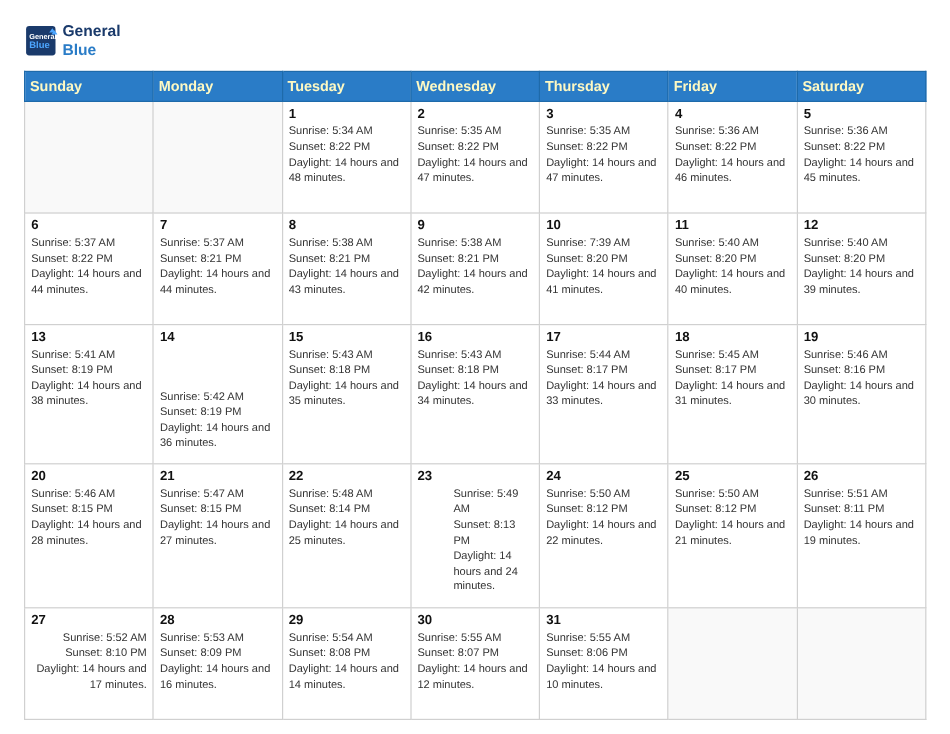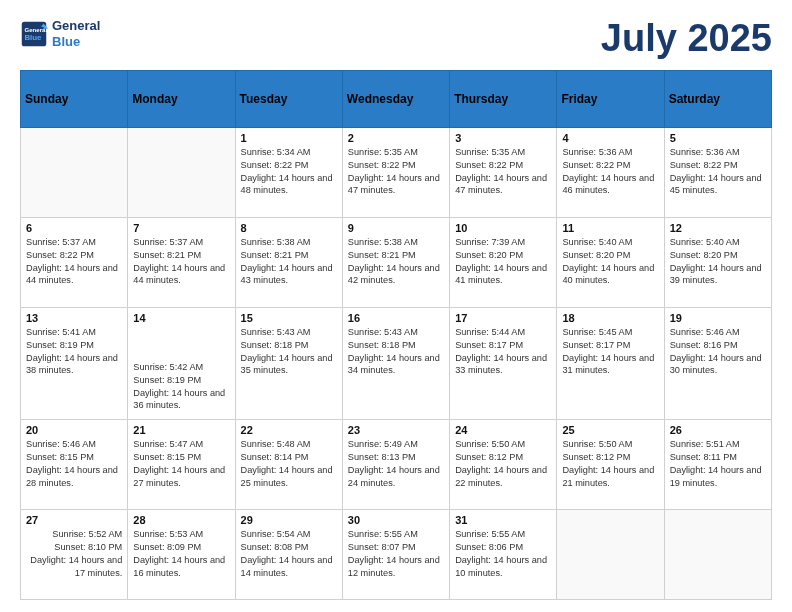--- a/index.html
+++ b/index.html
@@ -48,24 +48,24 @@
     }
     .calendar {
       flex: 1;
       border: 1px solid #ccc;
       border-collapse: collapse;
       width: 100%;
       table-layout: fixed;
     }
     .calendar th {
       background-color: #2a7cc7;
-      color: #000000;
+      color: #fef9c3;
       font-size: 12px;
       font-weight: bold;
-      padding: 21px 4px;
+      padding: 5px 4px;
       text-align: left;
       border: 1px solid #1e6aaa;
     }
     .calendar td {
       border: 1px solid #d0d0d0;
       vertical-align: top;
       padding: 4px 5px;
       font-size: 9.5px;
       color: #333;
       height: 88px;
@@ -98,21 +98,20 @@
         <text x="5" y="23" font-family="Arial" font-weight="bold" font-size="9" fill="#4da6ff">Blue</text>
         <polygon points="24,8 30,8 27,4" fill="#4da6ff"></polygon>
         <polygon points="26,10 32,10 29,6" fill="#4da6ff"></polygon>
       </svg>
       <div>
         <div style="font-size:13px;font-weight:bold;color:#1a3a6b;line-height:1.2">General</div>
         <div style="font-size:13px;font-weight:bold;color:#2a7cc7;line-height:1.2">Blue</div>
       </div>
     </div>
     <div class="title-block">
-      <div class="month-title">July 2025</div>
     </div>
   </div>
 
   <table class="calendar">
     <thead>
       <tr>
       <th>Sunday</th>
           <th>Monday</th>
           <th>Tuesday</th>
           <th>Wednesday</th>
@@ -258,21 +257,21 @@
 Daylight: 14 hours and 27 minutes.</div>
           </td>
           <td>
             <span class="day-num">22</span>
             <div class="day-info" style="white-space: pre-line;">Sunrise: 5:48 AM
 Sunset: 8:14 PM
 Daylight: 14 hours and 25 minutes.</div>
           </td>
           <td>
             <span class="day-num">23</span>
-            <div class="day-info" style="white-space: pre-line;">Sunrise: 5:49 AM
+            <div class="day-info" style="white-space: pre-line; margin-left: 30px;">Sunrise: 5:49 AM
 Sunset: 8:13 PM
 Daylight: 14 hours and 24 minutes.</div>
           </td>
           <td>
             <span class="day-num">24</span>
             <div class="day-info" style="white-space: pre-line;">Sunrise: 5:50 AM
 Sunset: 8:12 PM
 Daylight: 14 hours and 22 minutes.</div>
           </td>
           <td>

